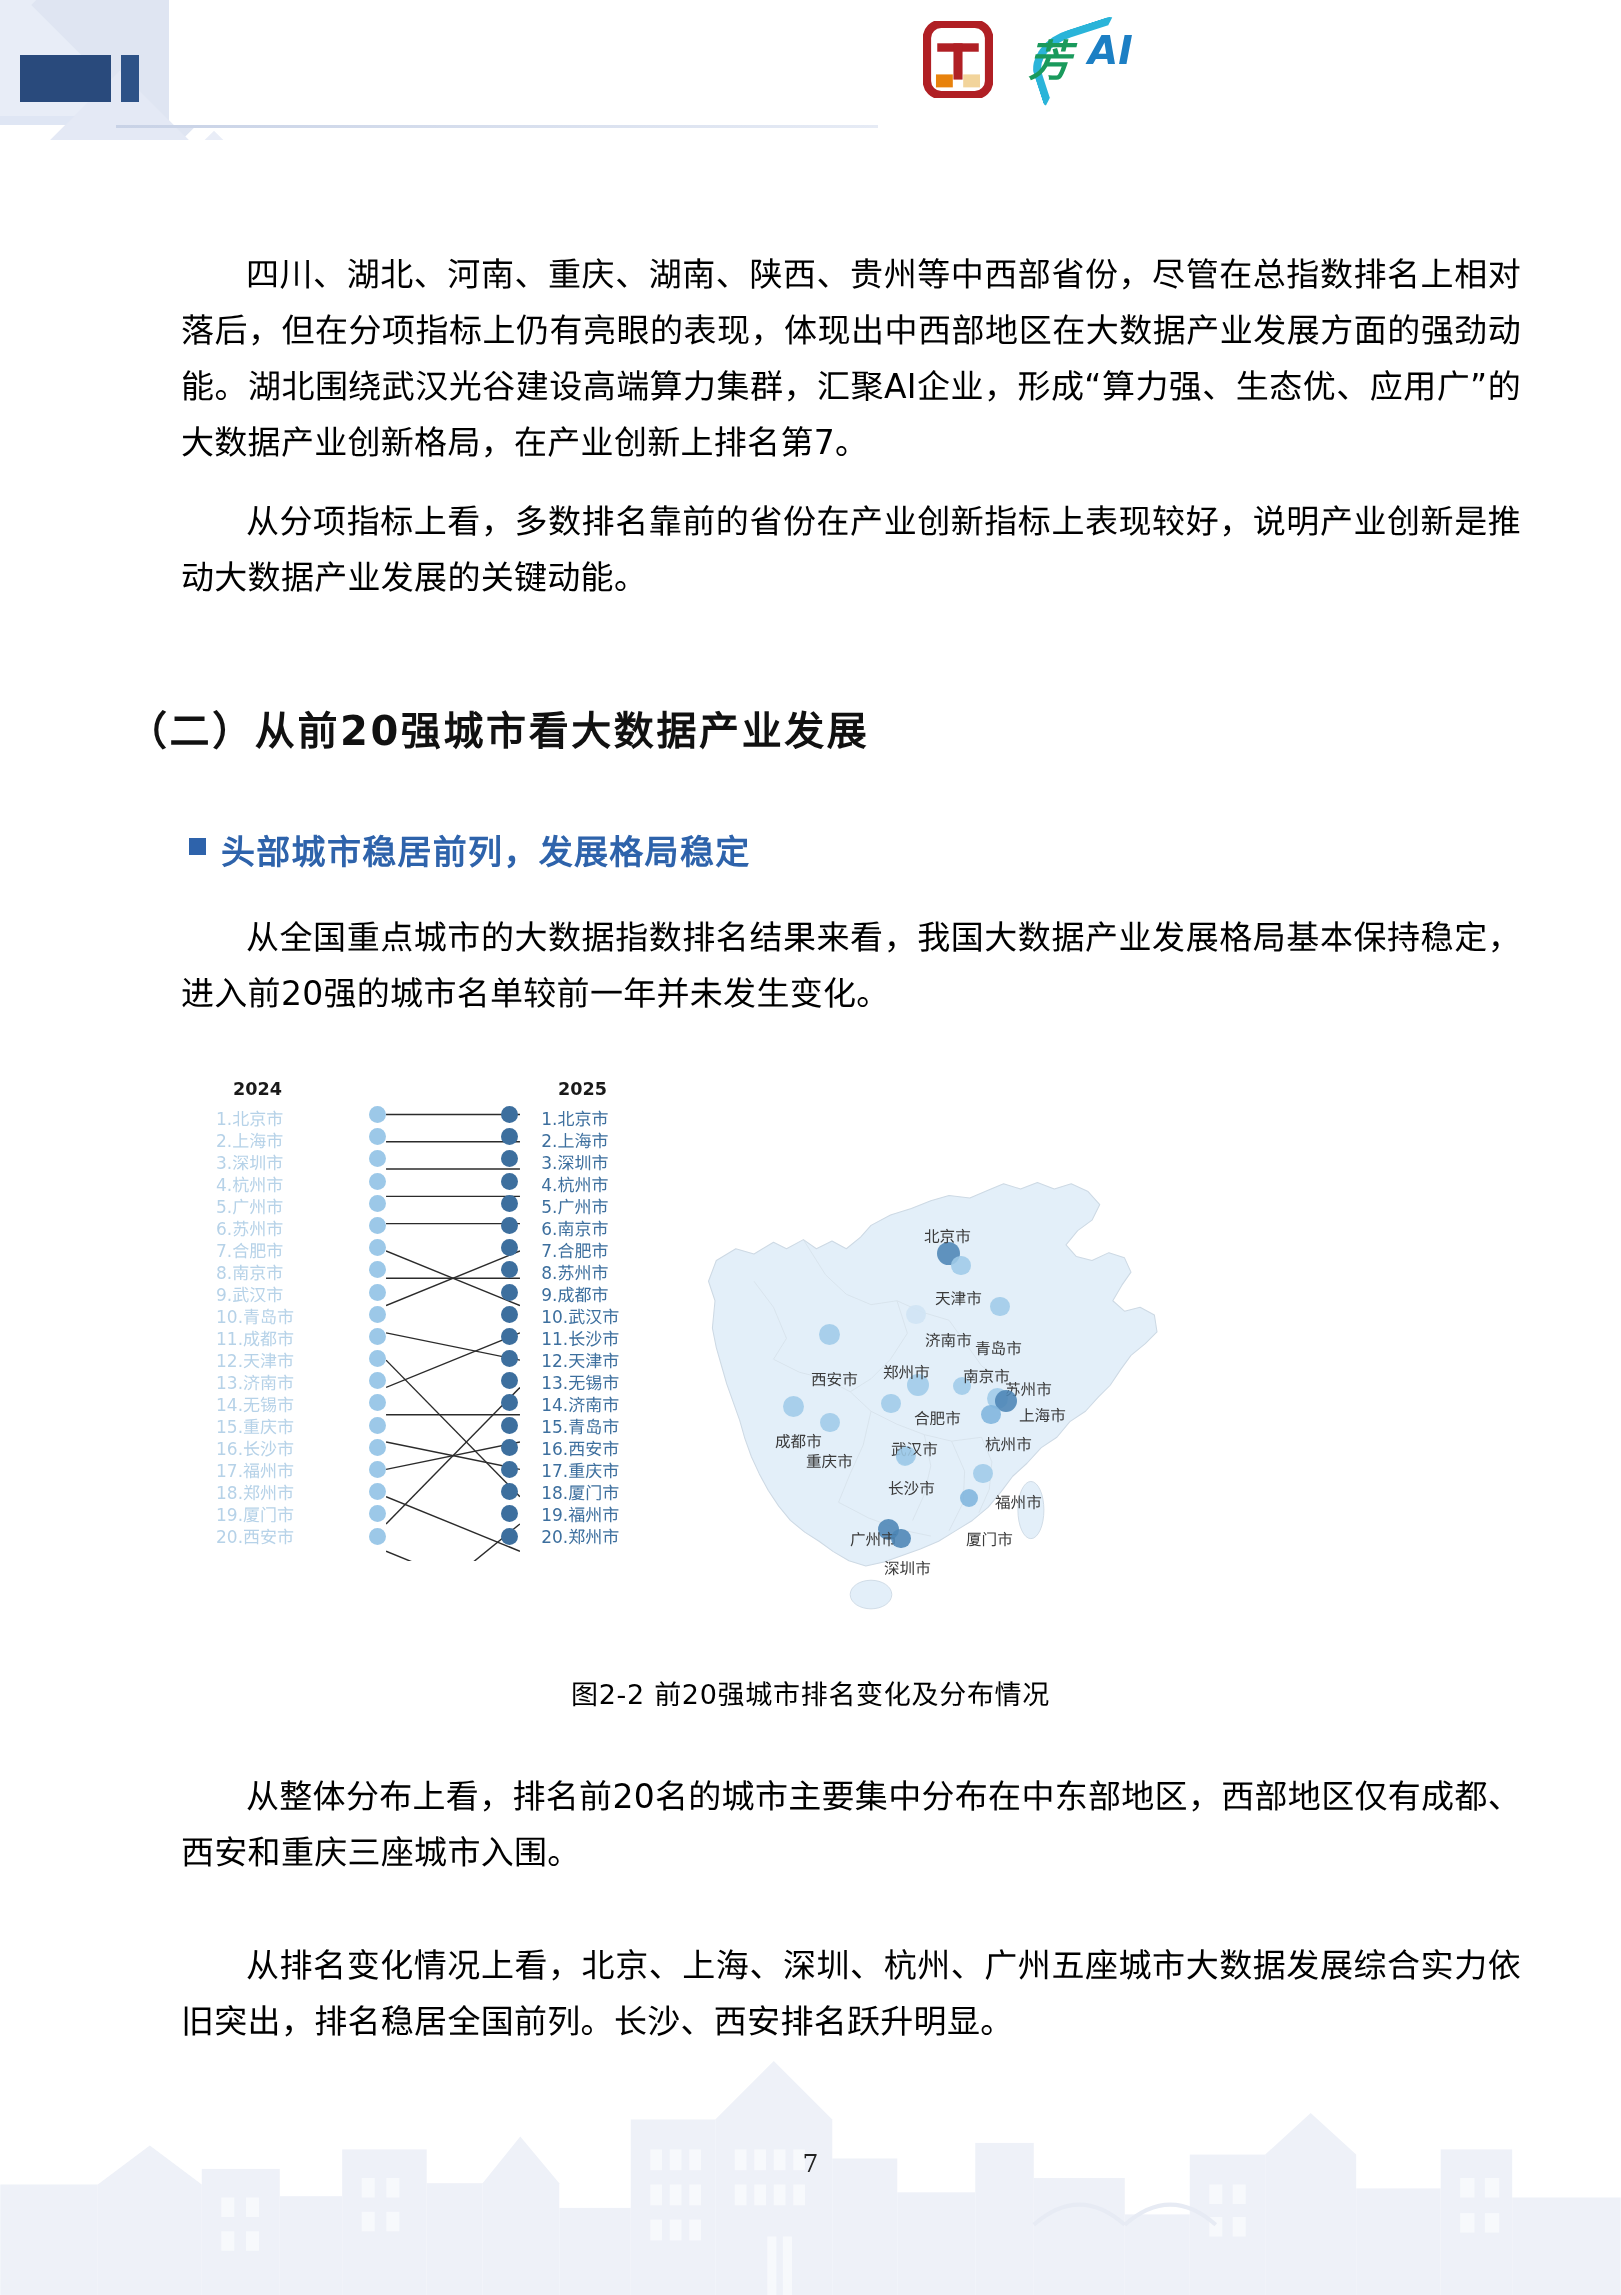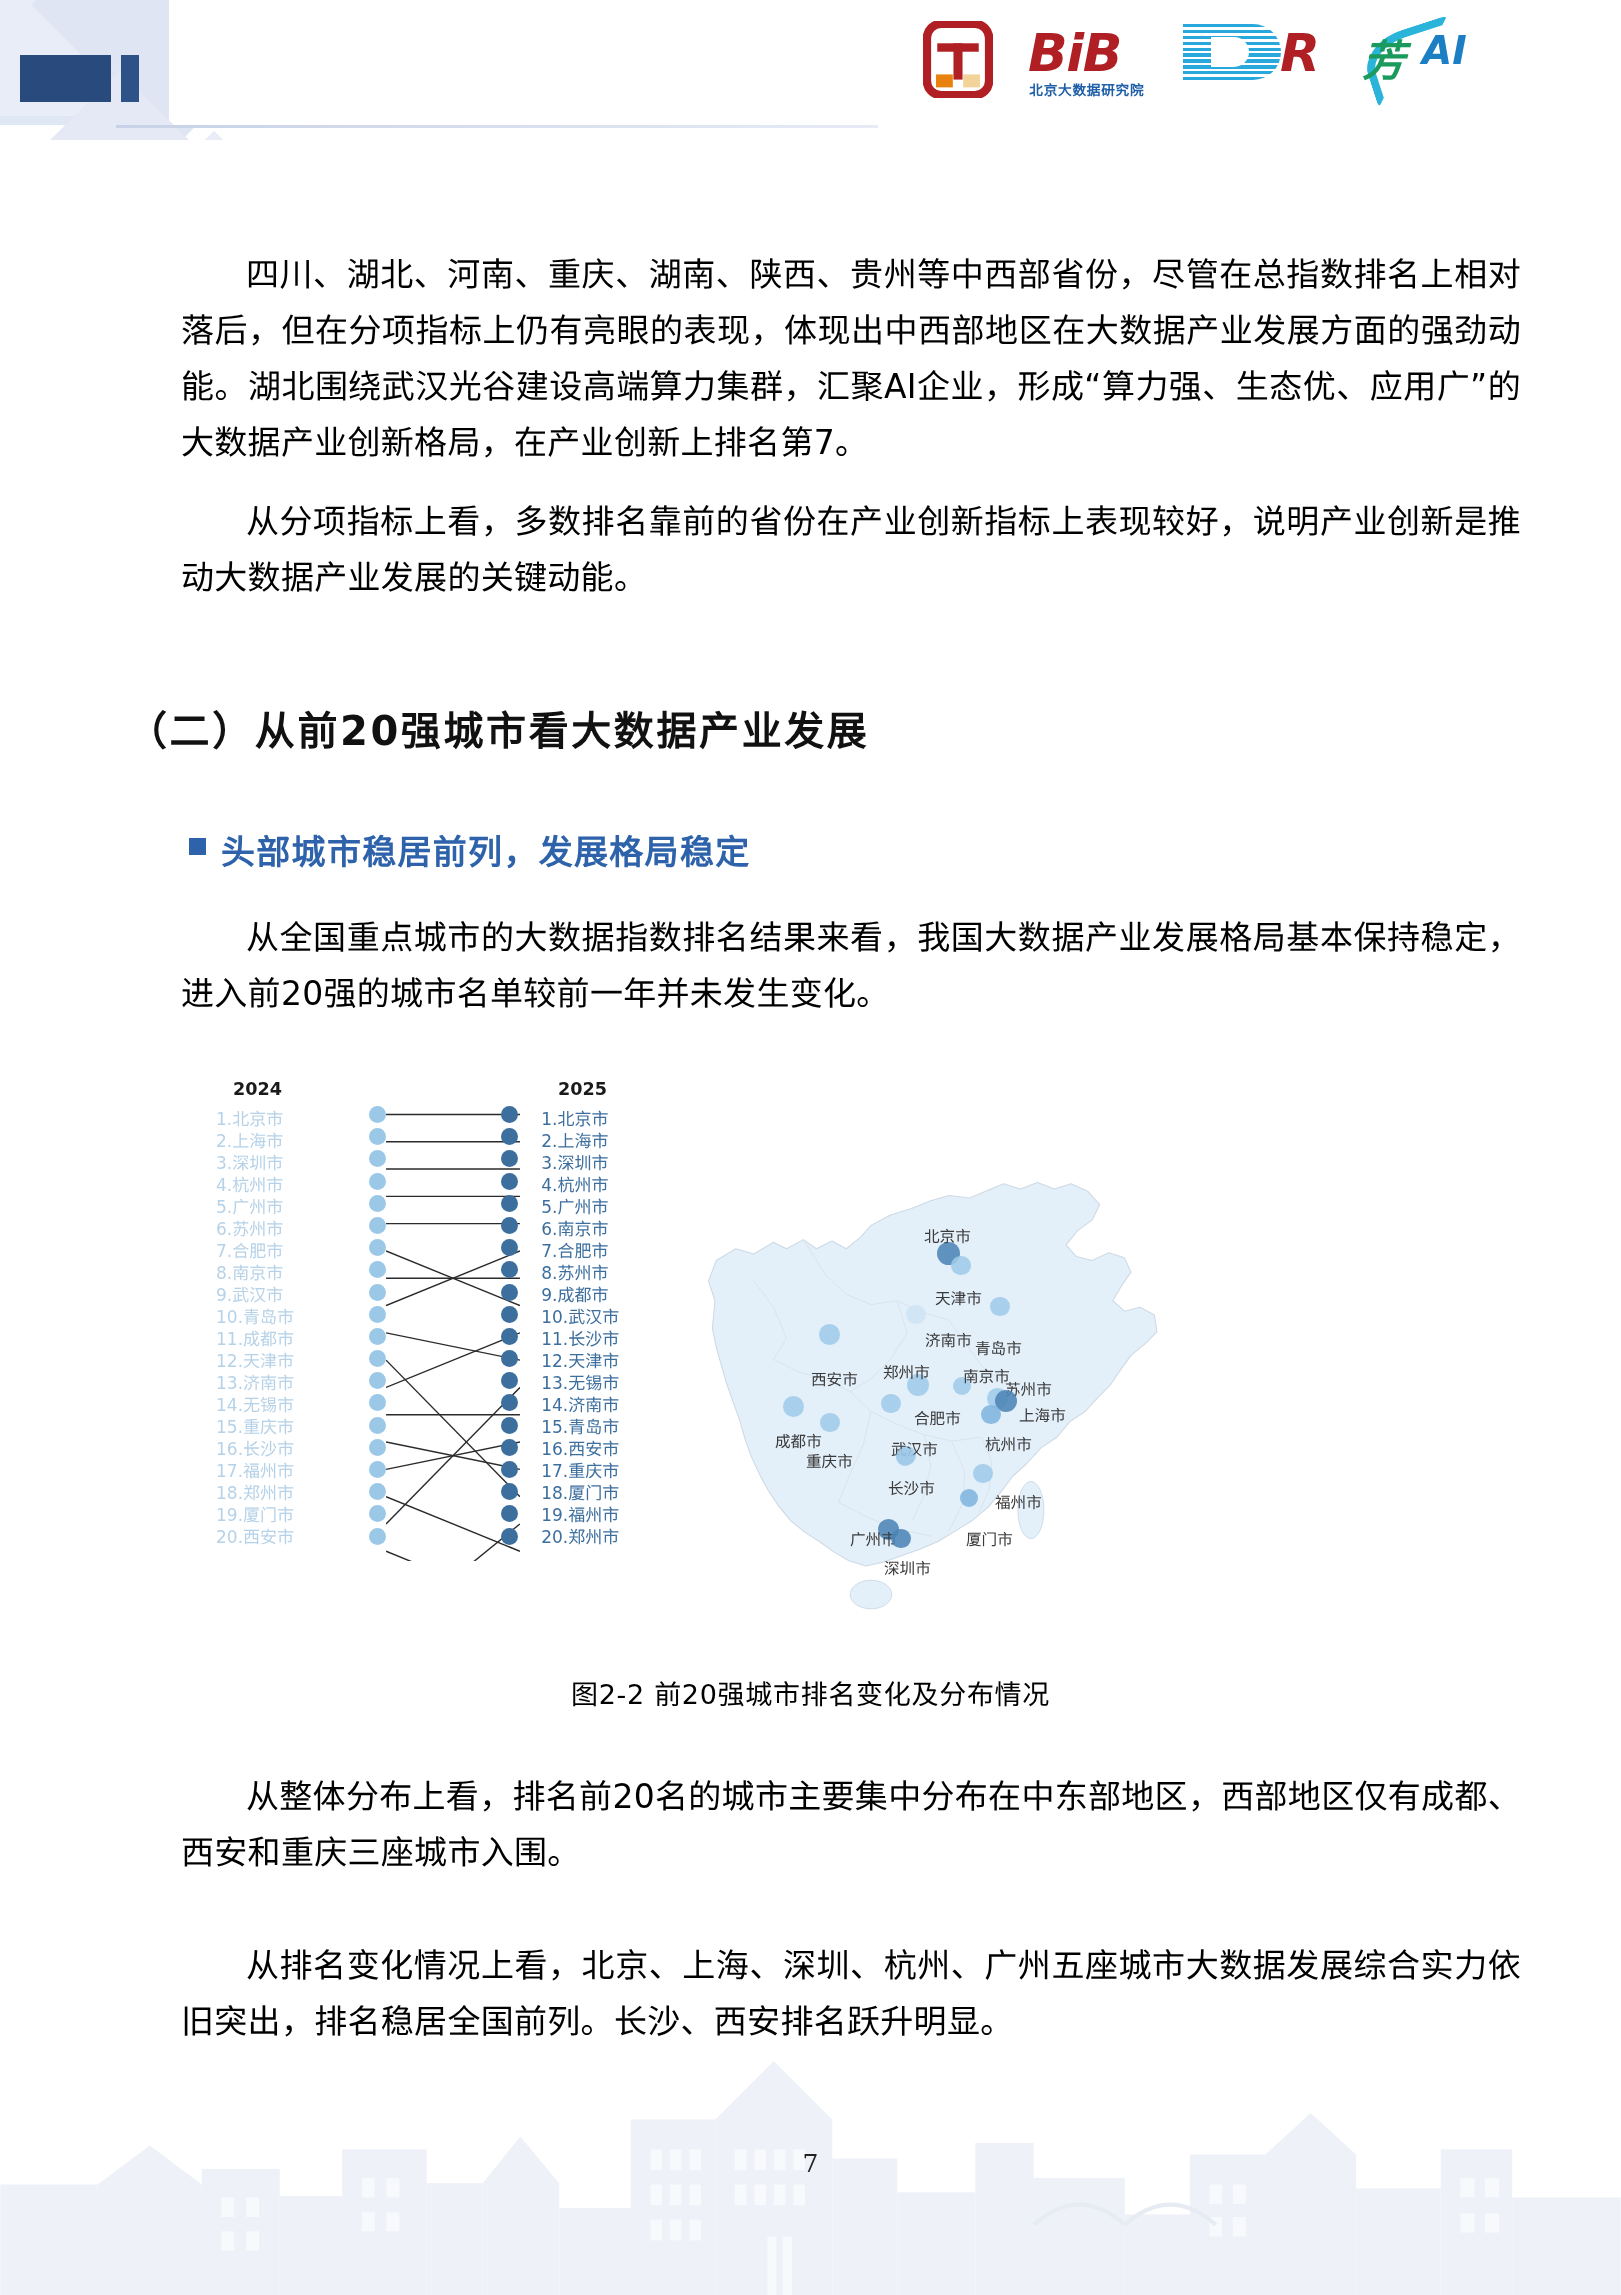--- a/index.html
+++ b/index.html
@@ -244,27 +244,20 @@
     <div class="logo-seal">
       <svg width="70" height="77" viewBox="0 0 108 118">
         <rect x="6" y="4" width="96" height="110" rx="22" fill="none" stroke="#b01f24" stroke-width="13"></rect>
         <rect x="22" y="34" width="64" height="13" fill="#b01f24"></rect>
         <rect x="47" y="34" width="14" height="56" fill="#b01f24"></rect>
         <rect x="20" y="82" width="26" height="20" fill="#e8820c"></rect>
         <rect x="62" y="82" width="26" height="20" fill="#f2d49b"></rect>
       </svg>
     </div>
 
-    <div class="logo-bibdr">
-      <span class="bibdr-text">BiB</span>
-      <span class="bibdr-stripe-d"></span>
-      <span class="bibdr-stripe-hole"></span>
-      <span class="bibdr-text" style="left:252px;">R</span>
-      <span class="bibdr-sub">北京大数据研究院</span>
-    </div>
 
     <div class="logo-ai">
       <span class="ai-swoosh"></span>
       <span class="ai-glyph">芳</span>
       <span class="ai-glyph2">AI</span>
     </div>
 
   </div>
 </div>
 

